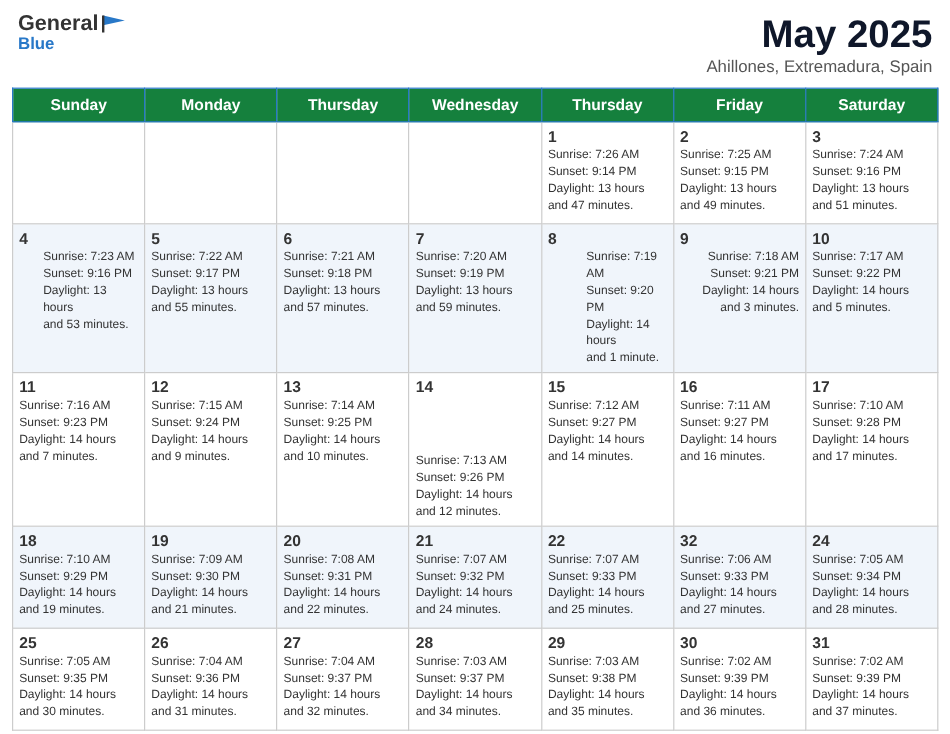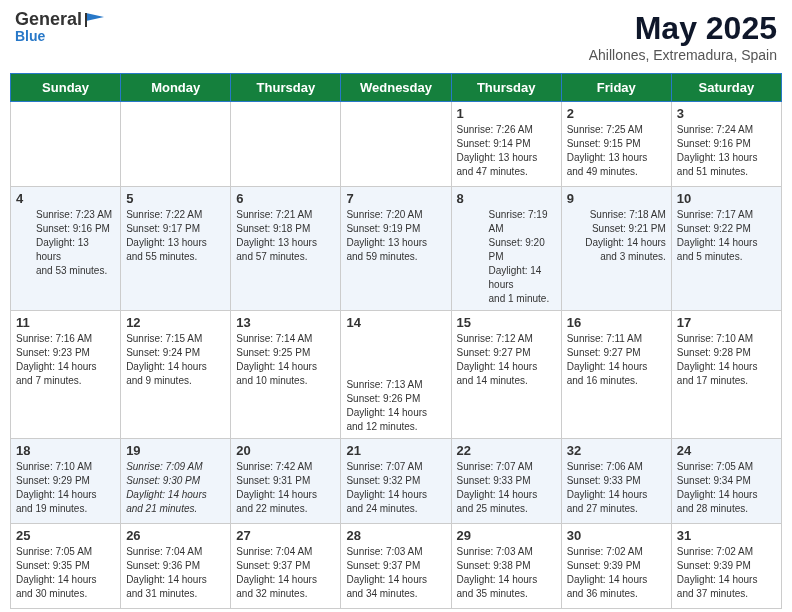--- a/index.html
+++ b/index.html
@@ -245,28 +245,28 @@
         <tr>
           <td>
             <span class="day-number">18</span>
             <div class="day-info" style="white-space: pre-line;">Sunrise: 7:10 AM
 Sunset: 9:29 PM
 Daylight: 14 hours
 and 19 minutes.</div>
           </td>
           <td>
             <span class="day-number">19</span>
-            <div class="day-info" style="white-space: pre-line; font-style: italic;">Sunrise: 7:09 AM
+            <div class="day-info" style="white-space: pre-line;">Sunrise: 7:09 AM
 Sunset: 9:30 PM
 Daylight: 14 hours
 and 21 minutes.</div>
           </td>
           <td>
             <span class="day-number">20</span>
-            <div class="day-info" style="white-space: pre-line;">Sunrise: 7:42 AM
+            <div class="day-info" style="white-space: pre-line;">Sunrise: 7:08 AM
 Sunset: 9:31 PM
 Daylight: 14 hours
 and 22 minutes.</div>
           </td>
           <td>
             <span class="day-number">21</span>
             <div class="day-info" style="white-space: pre-line;">Sunrise: 7:07 AM
 Sunset: 9:32 PM
 Daylight: 14 hours
 and 24 minutes.</div>

